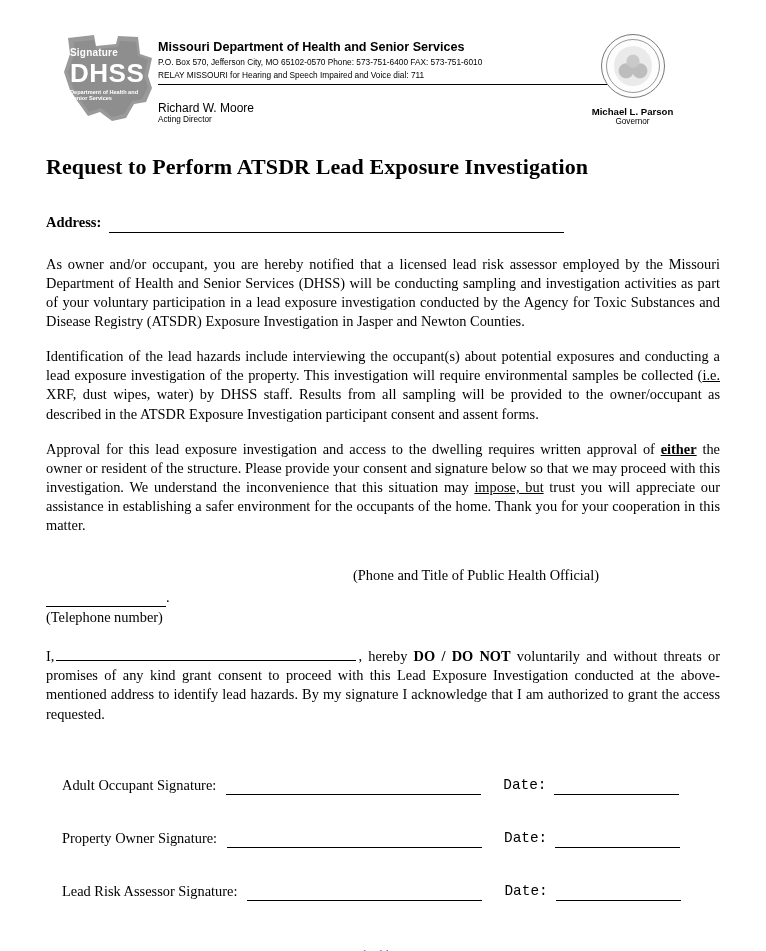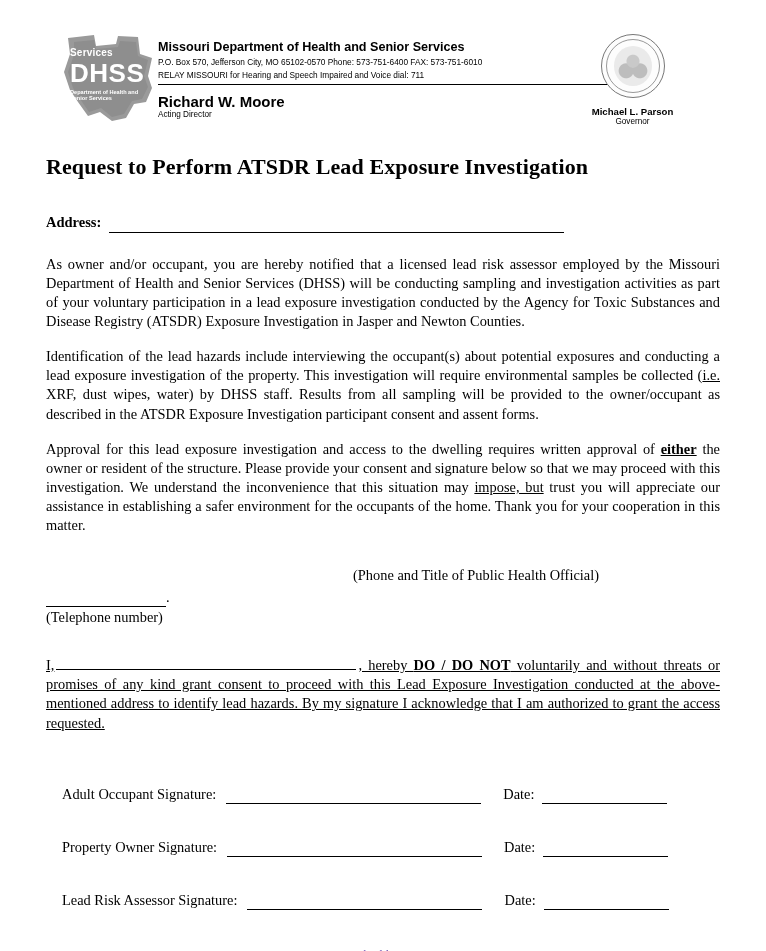--- a/index.html
+++ b/index.html
@@ -88,23 +88,23 @@
     font-size: 8.3px;
     line-height: 1.32;
     margin-top: 2px;
   }
   .head-rule {
     border-bottom: 1px solid #000;
     margin-top: 3px;
     width: 450px;
   }
   .head-name {
-    font-size: 15px;
-    font-weight: bold;
-    margin-top: 8px;
+    font-size: 12px;
+    font-weight: normal;
+    margin-top: 16px;
   }
   .head-role {
     font-size: 8.2px;
     margin-top: 0px;
   }
 
   .head-right {
     position: absolute;
     right: 0;
     top: 4px;
@@ -200,37 +200,37 @@
     width: 350px;
     margin-left: 255px;
     margin-top: 1px;
     font-size: 14.4px;
   }
   .phone-line { margin-top: 3px; }
   .blank-phone { width: 120px; }
   .phone-caption { margin-top: 1px; }
 
   
-  .consent { margin-top: 29px; text-decoration: underline; }
+  .consent { margin-top: 20px; }
   .blank-name { width: 300px; margin: 0 2px; }
   .consent p { margin: 0; text-align: justify; }
 
   
   .sig-block { margin-top: 52px; }
   .sig-row {
     display: flex;
     align-items: flex-end;
     margin-top: 0;
     white-space: nowrap;
     margin-left: 16px;
   }
   .sig-row + .sig-row { margin-top: 34px; }
   .sig-label { font-size: 14.4px; }
   .blank-sig { width: 255px; margin: 0 0 0 10px; }
-  .date-label { margin-left: 22px; }
+  .date-label { margin-left: 22px; font-family: Liberation Mono, monospace; }
   .blank-date { width: 125px; margin-left: 8px; }
 
   .footer {
     position: absolute;
     left: 0;
     right: 0;
     bottom: 18px;
     text-align: center;
   }
   .footer a {
@@ -246,21 +246,21 @@
 <div class="page">
 
   <div class="letterhead">
 
     <div class="logo-block">
       <svg class="mo-shape" viewBox="0 0 100 92">
         <path d="M8,6 L34,3 L36,14 L56,12 L58,4 L78,5 L80,22 L92,26 L88,44 L92,56 L86,70 L74,72 L66,86 L52,89 L40,80 L28,84 L18,70 L10,58 L4,40 L10,22 Z" fill="#9a9a9a"></path>
         <path d="M14,10 L34,8 L36,17 L58,15 L60,9 L76,10 L78,24 L88,28 L84,44 L88,55 L82,67 L72,69 L64,82 L52,85 L41,76 L29,80 L20,67 L13,56 L8,40 L14,23 Z" fill="#8e8e8e"></path>
       </svg>
       <div class="logo-text">
-        <div class="logo-missouri">Services</div>
+        <div class="logo-missouri">Signature</div>
         <div class="logo-dhss">DHSS</div>
         <div class="logo-sub">Department of Health and Senior Services</div>
       </div>
     </div>
 
     <div class="head-center">
       <div class="head-title">Missouri Department of Health and Senior Services</div>
       <div class="head-addr">P.O. Box 570, Jefferson City, MO 65102-0570     Phone: 573-751-6400     FAX: 573-751-6010</div>
       <div class="head-addr">RELAY MISSOURI for Hearing and Speech Impaired and Voice dial: 711</div>
       <div class="head-rule"></div>

